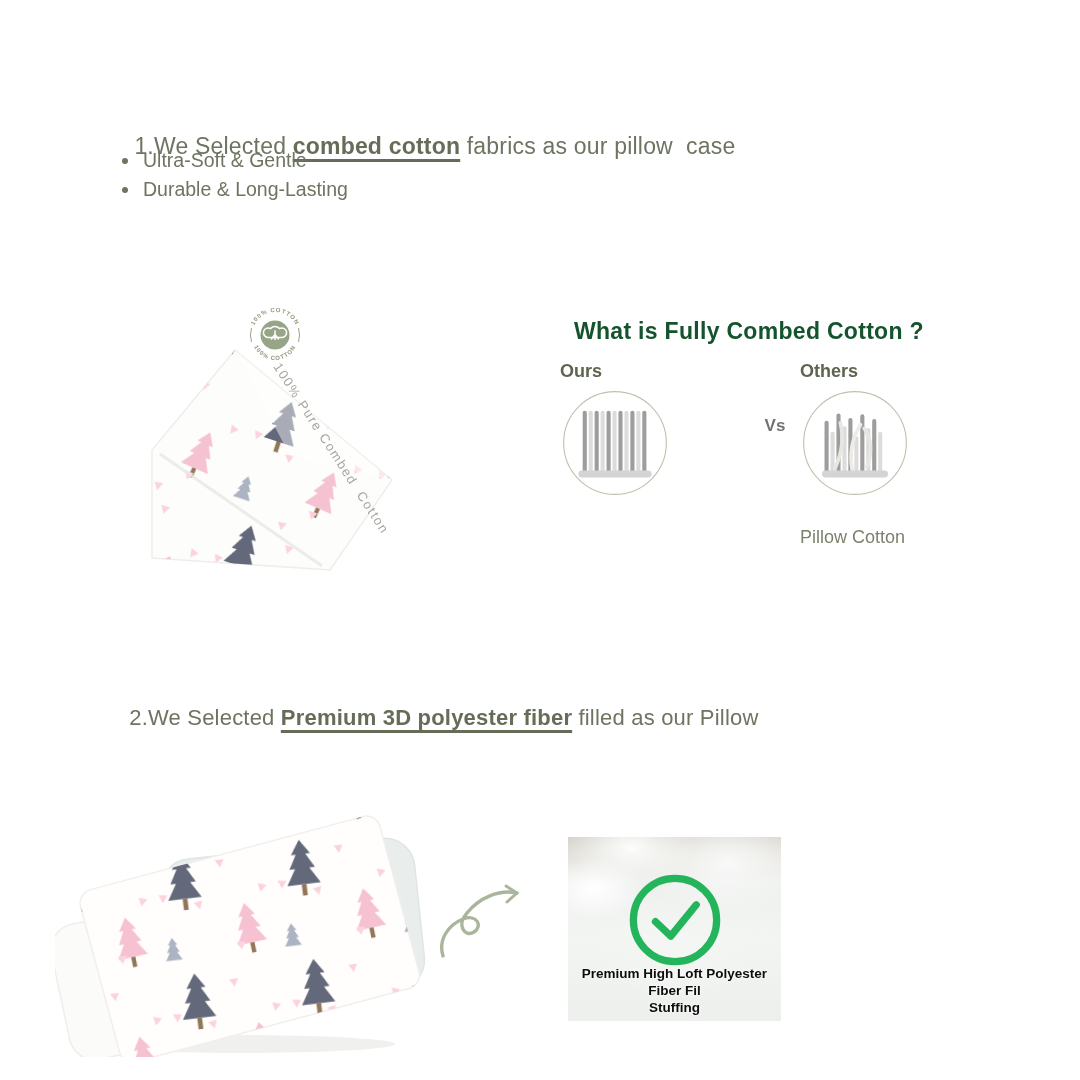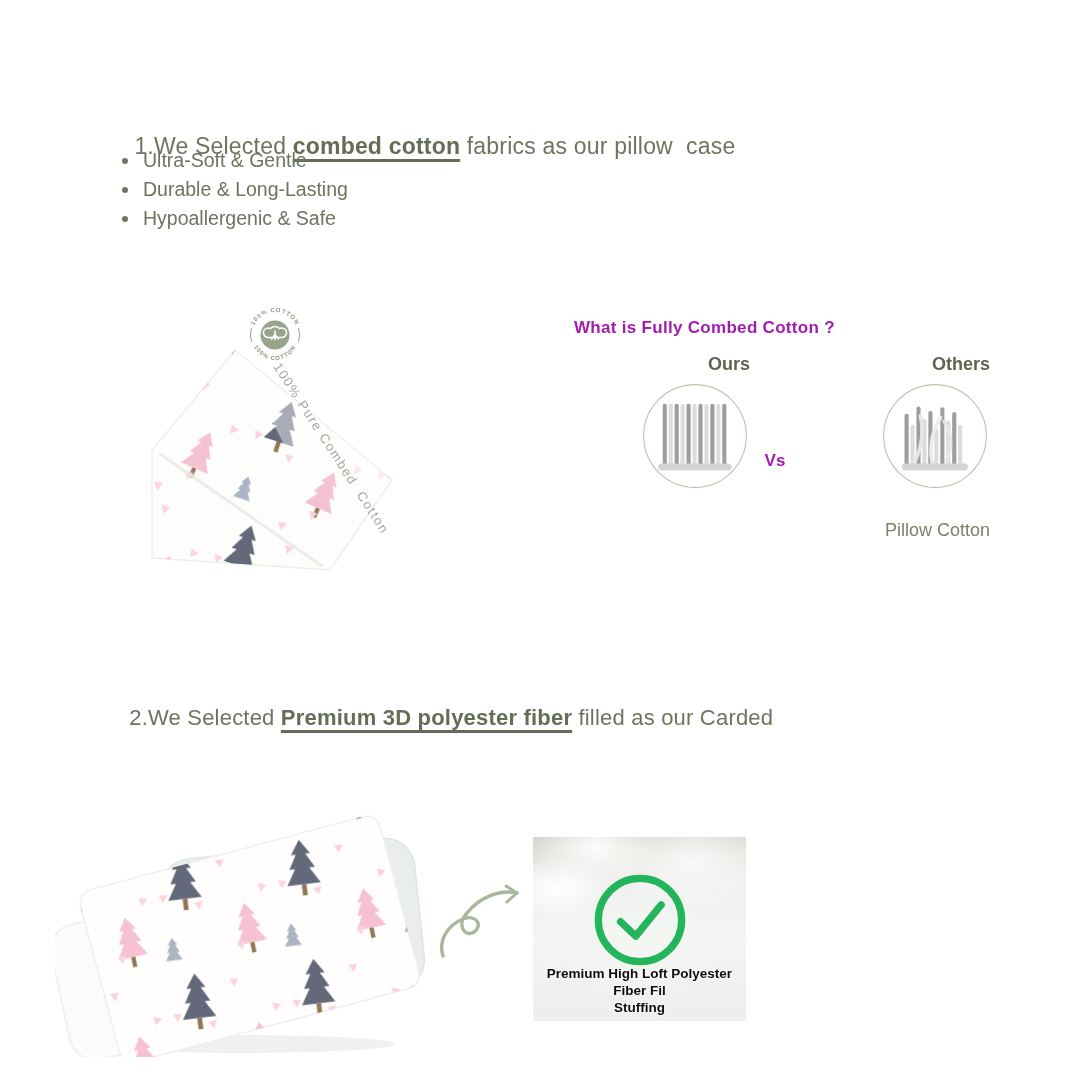--- a/index.html
+++ b/index.html
@@ -29,29 +29,29 @@
   }
 
   
   #diagonal-label {
     left:283px; top:360px; transform:rotate(57deg); transform-origin:0 0;
     font-size:13px; letter-spacing:1.6px; color:#a5a79f; white-space:pre;
   }
 
   
   #comparison { left:560px; top:318px; width:430px; }
-  .cmp-title { font-size:17px; font-weight:700; color:#a21caf; letter-spacing:.3px; margin:0 0 16px 14px; }
+  .cmp-title { font-size:23px; font-weight:700; color:#14532d; letter-spacing:.3px; margin:0 0 16px 14px; }
   .cmp-row { display:flex; align-items:flex-start; }
-  .cmp-col { width:190px; text-align:right; }
+  .cmp-col { width:190px; text-align:left; }
   .cmp-label { font-size:18px; font-weight:700; color:#5d644f; margin-bottom:6px; }
-  .cmp-vs { width:50px; text-align:center; font-weight:700; font-size:17px; color:#a21caf; margin-top:97px; }
+  .cmp-vs { width:50px; text-align:center; font-weight:700; font-size:17px; color:#737373; margin-top:55px; }
   .cmp-caption { margin-top:24px; font-size:18px; color:#7b826c; line-height:23px; }
 
   
-  #photo-strip { left:533px; top:837px; height:188px; display:flex;gap:27px; }
+  #photo-strip { left:568px; top:837px; height:188px; display:flex;gap:27px; }
   .photo { position:relative; height:184px; }
   #photo-good {
     width:213px;
     background:
       radial-gradient(90px 55px at 30% 6%, #fcfdfc 0%, rgba(252,253,252,0) 70%),
       radial-gradient(120px 70px at 75% 14%, #f8f9f8 0%, rgba(248,249,248,0) 70%),
       radial-gradient(70px 45px at 12% 28%, #ffffff 0%, rgba(255,255,255,0) 70%),
       radial-gradient(110px 70px at 50% 60%, #f4f6f4 0%, rgba(244,246,244,0) 75%),
       linear-gradient(180deg, #d7d4cd 0%, #e3e1db 9%, #eef0ee 24%, #f3f5f3 55%, #edefed 100%);
   }
@@ -84,21 +84,20 @@
 
 <div id="canvas">
 
   <div class="abs sec-heading" style="left:108px; top:106px;">
     <span>1.We Selected </span><span class="hl">combed cotton</span><span> fabrics as our pillow  case</span>
   </div>
 
   <ul class="abs bullets" style="left:122px; top:146px;">
     <li><span class="dot"></span><span>Ultra-Soft &amp; Gentle</span></li>
     <li><span class="dot"></span><span>Durable &amp; Long-Lasting</span></li>
-    <li><span class="dot"></span><span>Hypoallergenic &amp; Safe</span></li>
   </ul>
 
   <svg class="abs" style="left:140px; top:338px;" width="260" height="245" viewBox="0 0 260 245">
     <defs>
       <pattern id="treePatA" width="130" height="130" patternUnits="userSpaceOnUse" patternTransform="rotate(18)">
         <g transform="translate(34,14) scale(0.75)">
           <path d="M0,0 L12,18 L6,18 L16,36 L9,36 L21,56 L-21,56 L-9,36 L-16,36 L-6,18 L-12,18 Z" fill="#5b6173"></path>
           <rect x="-3" y="56" width="6" height="14" fill="#8b6f4f"></rect>
         </g>
         <g transform="translate(96,68) scale(0.7) rotate(6)">
@@ -192,21 +191,21 @@
           </g>
           <rect x="24" y="90" width="72" height="7.5" rx="3.75" fill="#d4d4d4"></rect>
         </svg>
         <div class="cmp-caption">Pillow Cotton</div>
       </div>
 
     </div>
   </div>
 
   <div class="abs sec-heading" id="heading2" style="left:104px; top:679px;">
-    <span>2.We Selected </span><span class="hl">Premium 3D polyester fiber</span><span> filled as our Carded</span>
+    <span>2.We Selected </span><span class="hl">Premium 3D polyester fiber</span><span> filled as our Pillow</span>
   </div>
 
 
   <svg class="abs" style="left:55px; top:812px;" width="380" height="245" viewBox="0 0 380 245">
     <defs>
       <pattern id="treePatB" width="120" height="120" patternUnits="userSpaceOnUse" patternTransform="rotate(8)">
         <g transform="translate(32,10) scale(0.8)">
           <path d="M0,0 L12,18 L6,18 L16,36 L9,36 L21,56 L-21,56 L-9,36 L-16,36 L-6,18 L-12,18 Z" fill="#5b6173"></path>
           <rect x="-3" y="56" width="6" height="14" fill="#8b6f4f"></rect>
         </g>

